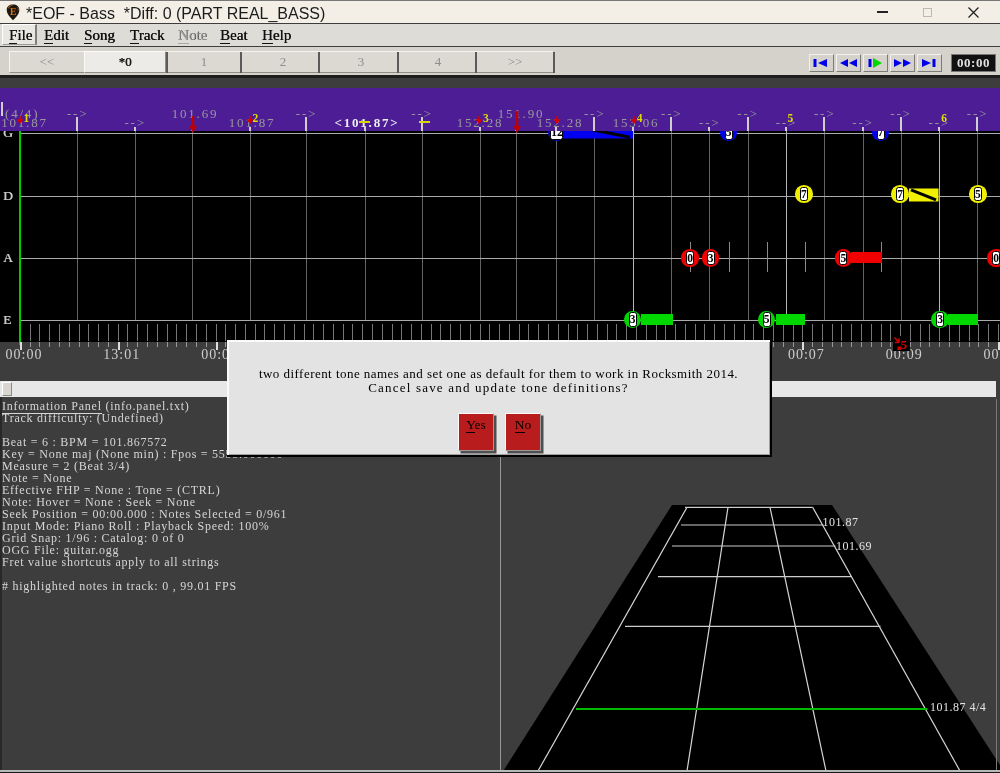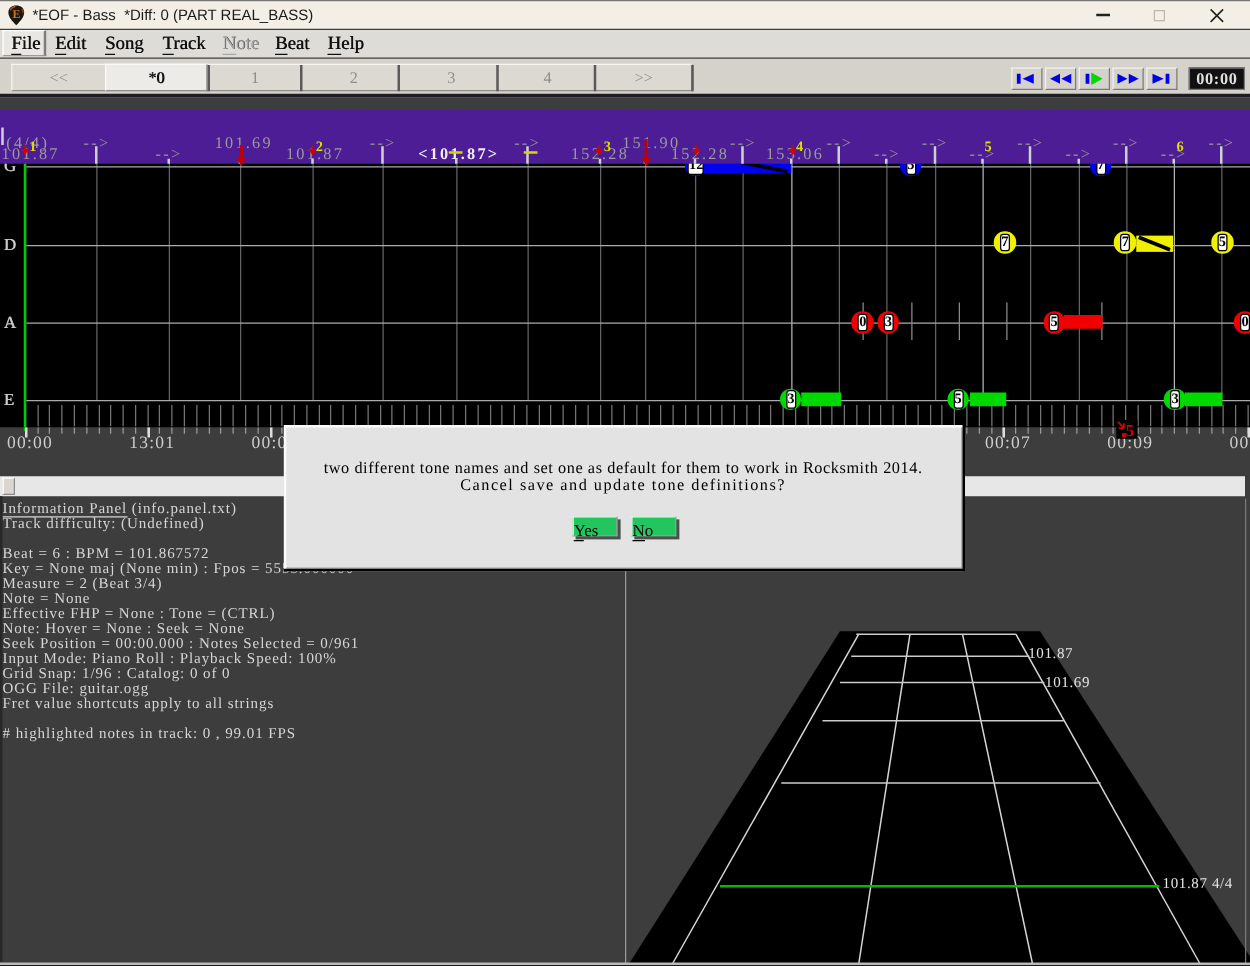--- a/index.html
+++ b/index.html
@@ -1,21 +1,21 @@
 <!DOCTYPE html>
 <html><head><meta charset="utf-8"><style>
 
 *{margin:0;padding:0;box-sizing:border-box}
 body{width:1000px;height:773px;overflow:hidden;background:#3d3d3d;
   font-family:"Liberation Serif",serif;}
 #app{position:absolute;left:0;top:0;width:1000px;height:773px;overflow:hidden;background:#3d3d3d}
 .ab{position:absolute}
 
 #title{left:0;top:0;width:1000px;height:23px;background:#f3efe7;border-top:1px solid #777;z-index:30}
-#title .txt{position:absolute;left:26px;top:4px;font-family:"Liberation Sans",sans-serif;font-size:12px;color:#1b1b1b}
+#title .txt{position:absolute;left:26px;top:4px;font-family:"Liberation Sans",sans-serif;font-size:16px;color:#1b1b1b}
 .capbtn{position:absolute;top:0;width:14px;height:23px;font-family:"Liberation Sans",sans-serif;color:#222}
 
 #menu{left:0;top:24px;width:1000px;height:23.5px;background:#dedcd7;border-bottom:2.5px solid #3f3f3f;z-index:30}
 .mi{position:absolute;top:2.5px;font-size:15px;color:#111;text-shadow:.3px 0 0 #111}
 .mi u{text-decoration:none;border-bottom:1.5px solid #111;padding-bottom:0px}
 .mi.dis{color:#a9a9a9}.mi.dis u{border-bottom-color:#a9a9a9}
 #filebox{position:absolute;left:2px;top:0px;width:35px;height:21px;background:#e9e7e2;
  border:1px solid #fff;border-right:2px solid #7e7e7e;border-bottom:1px solid #9a9a9a}
 
 #tools{left:0;top:47px;width:1000px;height:31px;background:#d5d2cb;border-bottom:3.5px solid #1e1e1e;z-index:30}
@@ -60,24 +60,24 @@
 
 #pane3d{left:500px;top:397px;width:500px;height:376px;background:#3d3d3d}
 #vline{left:500px;top:397px;width:1px;height:376px;background:#989898}
 #rline{left:996px;top:399px;width:1px;height:374px;background:#7a7a7a}
 #bline{left:0;top:770px;width:1000px;height:2px;background:#b9b9b9}
 
 #dlg{left:227px;top:340px;width:545px;height:117px;background:#e3e3e3;z-index:20;
  border-right:2px solid #000;border-bottom:2px solid #000;
  box-shadow:inset 2px 2px 0 #fbfbfb, inset -1px -1px 0 #9f9f9f}
 .dtxt{position:absolute;width:100%;text-align:center;font-size:13px;color:#000;white-space:pre;letter-spacing:1.15px}
-.dbtn{position:absolute;top:73px;height:16px;background:#22c55e;
+.dbtn{position:absolute;top:73px;height:38px;background:#b91c1c;
  border:1px solid #9a9a9a;border-top-color:#fafafa;border-left-color:#fafafa;
  box-shadow:2.5px 2.5px 0 #4f4f4f;
- font-size:13.5px;color:#000;text-align:left;line-height:22px}
+ font-size:13.5px;color:#000;text-align:center;line-height:22px}
 .dbtn u{text-decoration:none;border-bottom:1px solid #000}
 
 </style></head><body>
 <div id="app">
 <div id="roll" class="ab">
 <div class="bl" style="left:20px"></div>
 <div class="bl" style="left:77px"></div>
 <div class="bl" style="left:135px"></div>
 <div class="bl" style="left:192px"></div>
 <div class="bl" style="left:250px"></div>

